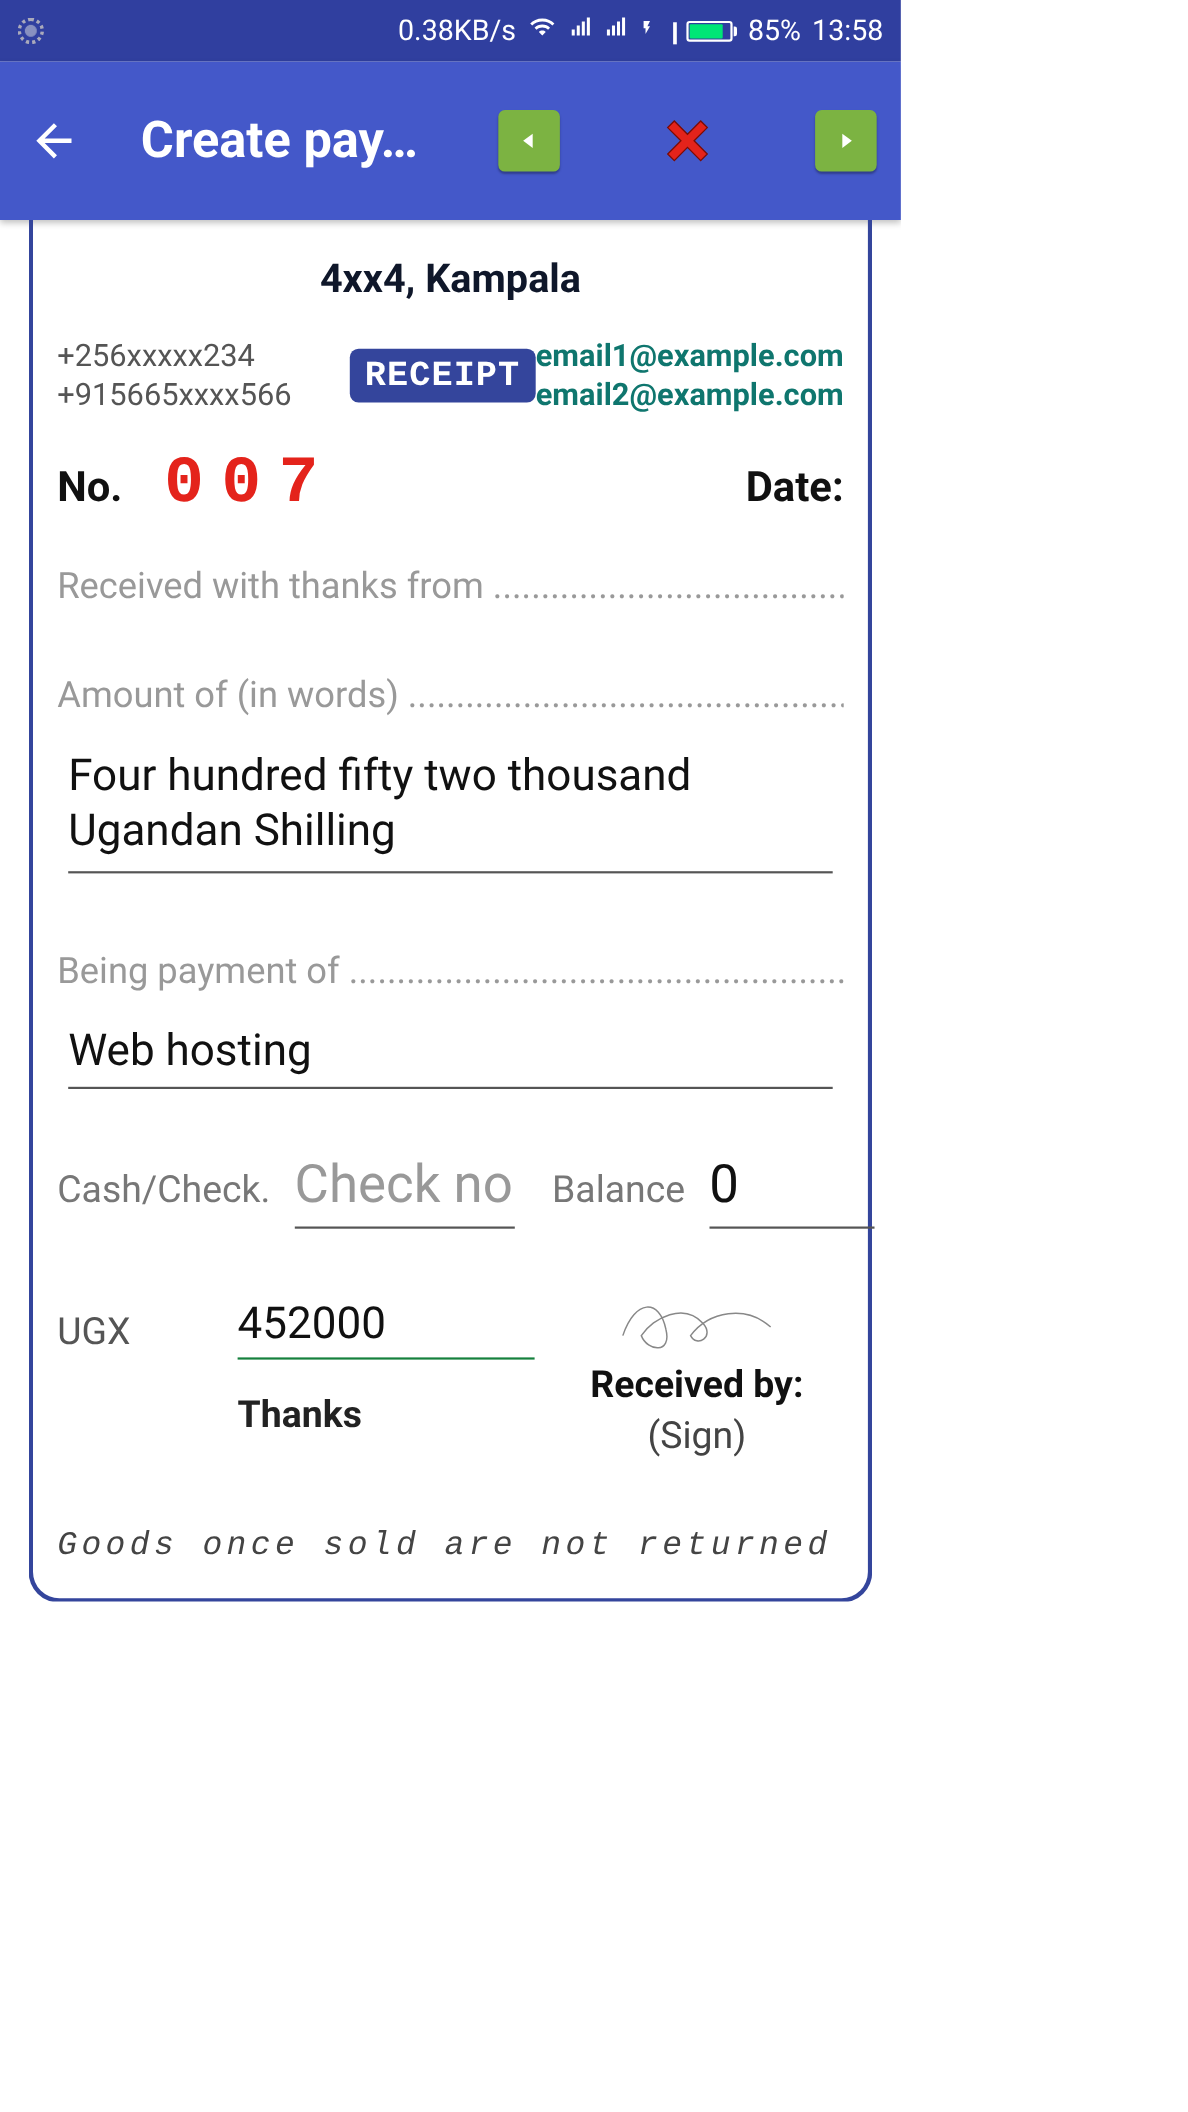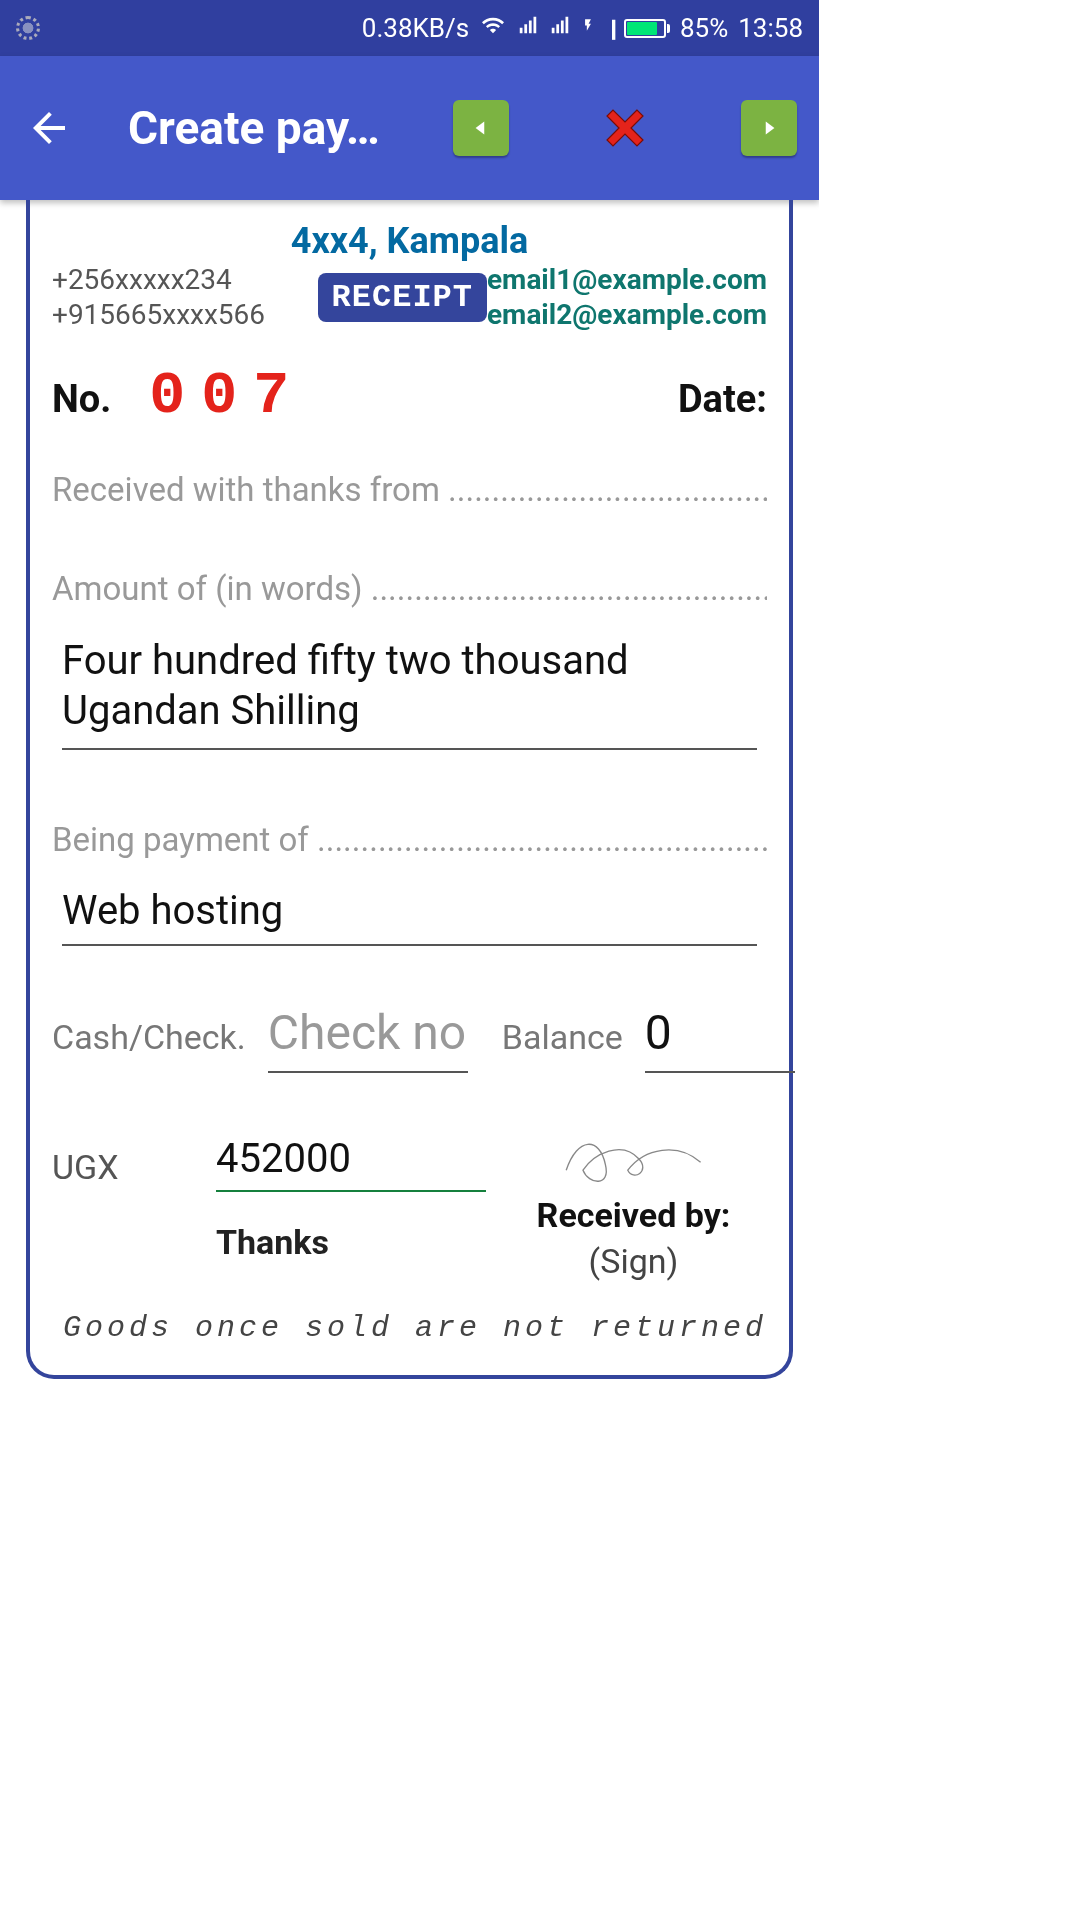--- a/index.html
+++ b/index.html
@@ -42,23 +42,23 @@
   .content { padding: 0 0; height: calc(1456px - 56px - 126px); overflow: hidden; }
 
   .receipt-card {
     margin: 0 26px 20px 26px;
     border: 4px solid #34459C; border-top: none;
     border-radius: 0 0 28px 28px;
     padding: 18px 22px 30px 22px;
     position: relative;
   }
 
-  .biz-addr { text-align: center; color: #0369a1; font-size: 36px; font-weight: 700; margin-top: 2px; }
-
-  .row-contacts { display:flex; align-items:center; }
+  .biz-addr { text-align: center; color: #0f172a; font-size: 36px; font-weight: 700; margin-top: 14px; }
+
+  .row-contacts { display:flex; align-items:center; margin-top: 32px; }
   .phones { color:#555; font-size:28px; line-height:1.25; flex:1; }
   .receipt-pill { background:#34459C; color:#fff; font-family:"Courier New",monospace; font-weight:700;
     font-size:32px; padding:6px 14px; border-radius:8px; letter-spacing:1px; }
   .emails { color:#0f766e; font-size:28px; line-height:1.25; flex:1; text-align:right;font-weight:bold; }
 
   .row-number { display:flex; align-items:baseline; margin-top: 30px; gap: 18px; }
   .lbl-no { font-size:38px; font-weight:700; color:#111;}
   .val-no { font-family:"Courier New",monospace; font-size:60px; font-weight:700; color:#E4231B; letter-spacing:16px; margin-left:20px;}
   .row-number .rspace { flex:1; }
   .lbl-date { font-size:38px; font-weight:700; color:#111; }
@@ -82,22 +82,22 @@
   .row-total { display:flex; align-items:flex-start; margin-top: 58px; gap: 14px; }
   .row-total .cur { color:#555; font-size:34px; padding-top:16px; width:150px;}
   .total-box { flex: 0 0 270px; }
   .total-input { border:none; border-bottom:2px solid #15803d; font-size:40px; color:#111; width:100%; padding:4px 0 8px 0; font-family:inherit; background:transparent;}
   .thanks { font-size:34px; font-weight:700; color:#222; margin-top: 30px; }
   .recv-col { flex:1; text-align:center; }
   .sig-svg { height:56px; }
   .recv-by { font-size:34px; font-weight:700; color:#111; margin-top:4px;}
   .sign { font-size:34px; color:#444; margin-top:6px;}
 
-  .footer-note { text-align:right; font-family:"Courier New",monospace; font-style:italic;
-    font-size:30px; color:#444; letter-spacing:4px; margin-top: 30px; }
+  .footer-note { text-align:left; font-family:"Courier New",monospace; font-style:italic;
+    font-size:30px; color:#444; letter-spacing:4px; margin-top: 64px; }
 </style>
 </head>
 <body>
 
 <div class="statusbar">
   <div class="left">
     <span class="spinner-icon"></span>
   </div>
   <div class="right">
     <span>0.38KB/s</span>

